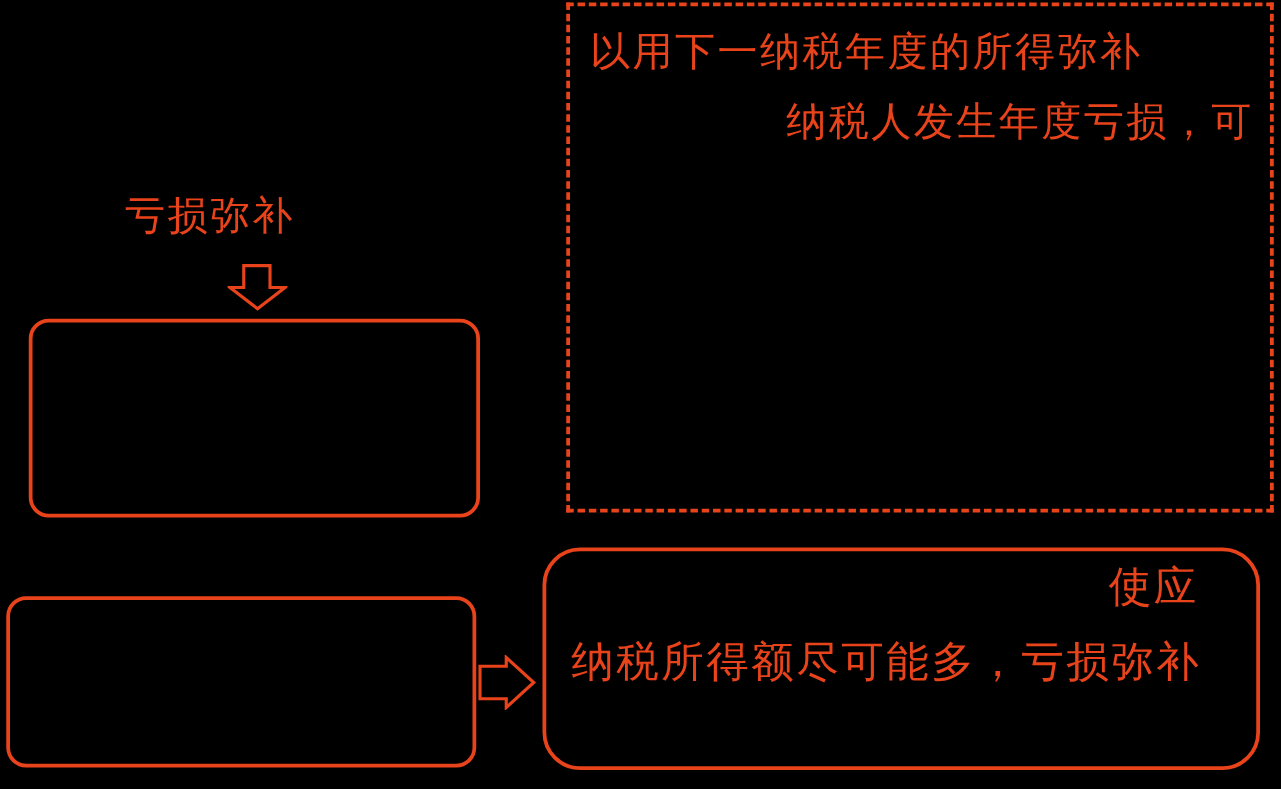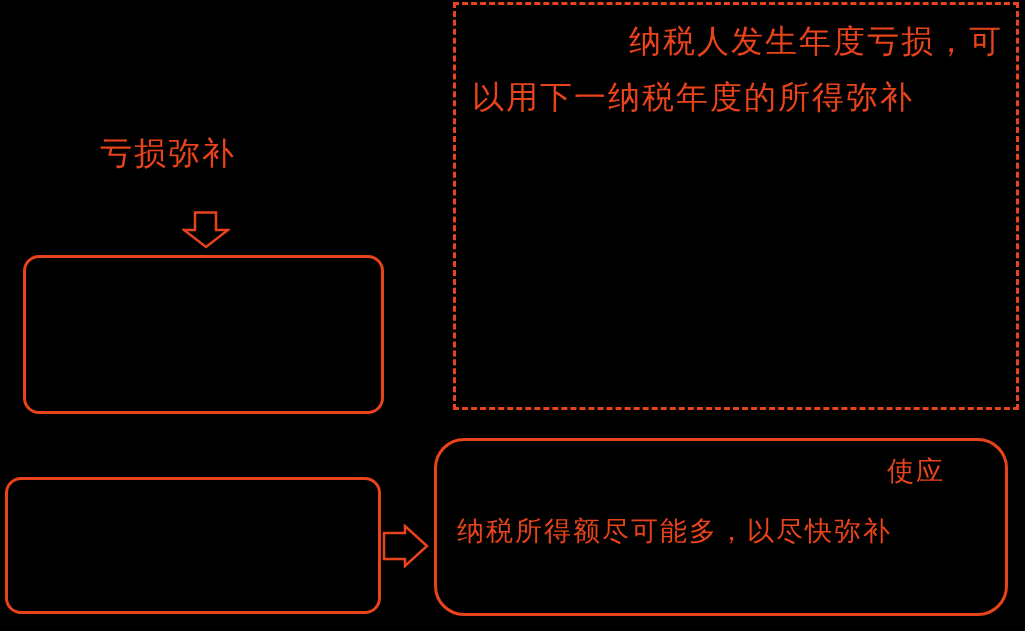--- a/index.html
+++ b/index.html
@@ -9,21 +9,21 @@
     width: 1025px;
     height: 631px;
     background: #000000;
     overflow: hidden;
     color: #E8431A;
     font-family: "Liberation Serif", "DejaVu Serif", serif;
   }
   .heading {
     position: absolute;
     left: 100px;
-    top: 136px;
+    top: 155px;
     font-size: 32px;
     line-height: 34px;
     letter-spacing: 2px;
     white-space: nowrap;
   }
   .arrow-svg { position: absolute; display: block; }
   .down-arrow { left: 182px; top: 211px; }
   .right-arrow { left: 382px; top: 524px; }
   .shape-box {
     position: absolute;
@@ -48,21 +48,21 @@
     padding: 8px 16px 0 16px;
     font-size: 32px;
     line-height: 56px;
     letter-spacing: 2px;
   }
   .strategy-box {
     left: 434px; top: 438px;
     width: 574px; height: 178px;
     border-radius: 30px;
     padding: 0 20px;
-    font-size: 27px;
+    font-size: 34px;
     line-height: 60px;
     letter-spacing: 2px;
   }
   .text-line { white-space: nowrap; }
   .policy-box .first-line { text-indent: 157px; }
   .strategy-box .first-line { text-indent: 430px; }
 </style>
 </head>
 <body>
 
@@ -70,28 +70,28 @@
 
   <div class="heading">亏损弥补</div>
 
   <svg class="arrow-svg down-arrow" width="48" height="38" viewBox="0 0 48 38" xmlns="http://www.w3.org/2000/svg">
     <polygon points="13,1.5 34,1.5 34,19 46,19 24,36 2,19 13,19" fill="none" stroke="#E8431A" stroke-width="2.5" stroke-linejoin="miter"></polygon>
   </svg>
 
   <div class="shape-box upper-left-box"></div>
 
   <div class="shape-box policy-box">
+    <div class="text-line">以用下一纳税年度的所得弥补</div>
     <div class="text-line first-line">纳税人发生年度亏损，可</div>
-    <div class="text-line">以用下一纳税年度的所得弥补</div>
   </div>
 
   <div class="shape-box lower-left-box"></div>
 
   <svg class="arrow-svg right-arrow" width="48" height="44" viewBox="0 0 48 44" xmlns="http://www.w3.org/2000/svg">
     <polygon points="2,9 23,9 23,2 45,22 23,42 23,35 2,35" fill="none" stroke="#E8431A" stroke-width="2.5" stroke-linejoin="miter"></polygon>
   </svg>
 
   <div class="shape-box strategy-box">
     <div class="text-line first-line">使应</div>
-    <div class="text-line">纳税所得额尽可能多，以尽快弥补</div>
+    <div class="text-line">纳税所得额尽可能多，亏损弥补</div>
   </div>
 
 </div>
 
 </body></html>

